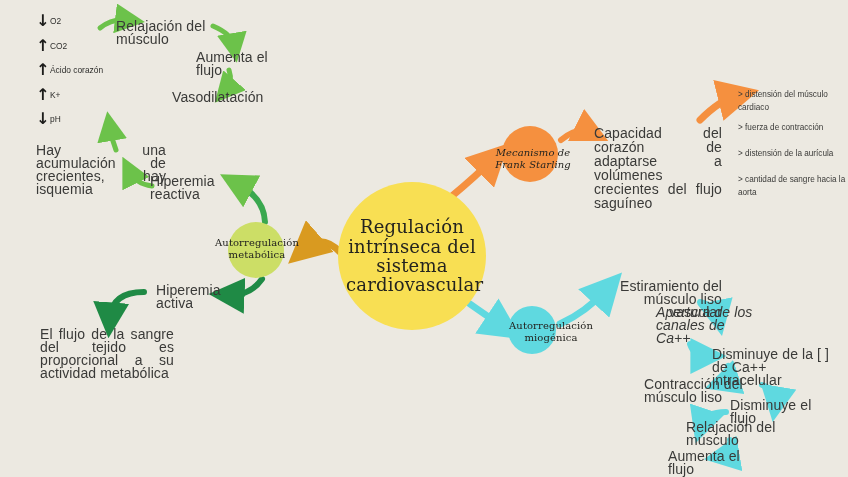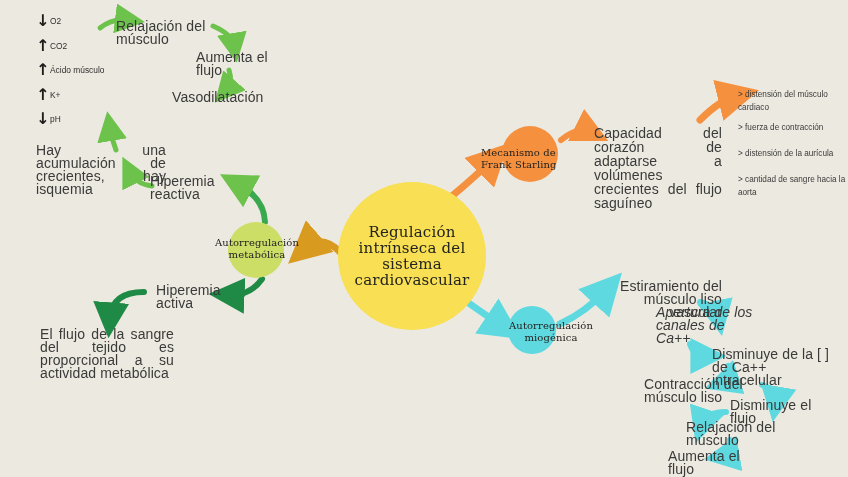--- a/index.html
+++ b/index.html
@@ -27,29 +27,29 @@
   .node-label{
     font-family:"DejaVu Serif", serif;
     color:#23231f;
     line-height:1.08;
     letter-spacing:0.2px;
   }
   #center-node{
     left:338px;top:182px;width:148px;height:148px;
     background:#f8df53;
   }
-  #center-node .node-label{font-size:15px;width:132px;}
+  #center-node .node-label{font-size:18px;width:132px;}
   #frank-node{
     left:502px;top:126px;width:56px;height:56px;
     background:#f5903f;
   }
   #frank-label{
     position:absolute;left:481px;top:147px;width:104px;
     font-family:"DejaVu Serif", serif;font-size:10px;color:#23231f;
-    text-align:left;line-height:1.15;letter-spacing:0.1px;
+    text-align:center;line-height:1.15;letter-spacing:0.1px;font-style:italic;
   }
   #meta-node{
     left:228px;top:222px;width:56px;height:56px;
     background:#ccde66;
   }
   #meta-label{
     position:absolute;left:199px;top:237px;width:116px;
     font-family:"DejaVu Serif", serif;font-size:10px;color:#23231f;
     text-align:center;line-height:1.15;letter-spacing:0.1px;
   }
@@ -140,21 +140,21 @@
   <div class="metab-row" style="left:36px;top:13px;">
     <span class="metab-arrow">↓</span>
     <span class="metab-name">O2</span>
   </div>
   <div class="metab-row" style="left:36px;top:38px;">
     <span class="metab-arrow">↑</span>
     <span class="metab-name">CO2</span>
   </div>
   <div class="metab-row" style="left:36px;top:62px;">
     <span class="metab-arrow">↑</span>
-    <span class="metab-name">Ácido músculo</span>
+    <span class="metab-name">Ácido corazón</span>
   </div>
   <div class="metab-row" style="left:36px;top:87px;">
     <span class="metab-arrow">↑</span>
     <span class="metab-name">K+</span>
   </div>
   <div class="metab-row" style="left:36px;top:111px;">
     <span class="metab-arrow">↓</span>
     <span class="metab-name">pH</span>
   </div>
 

